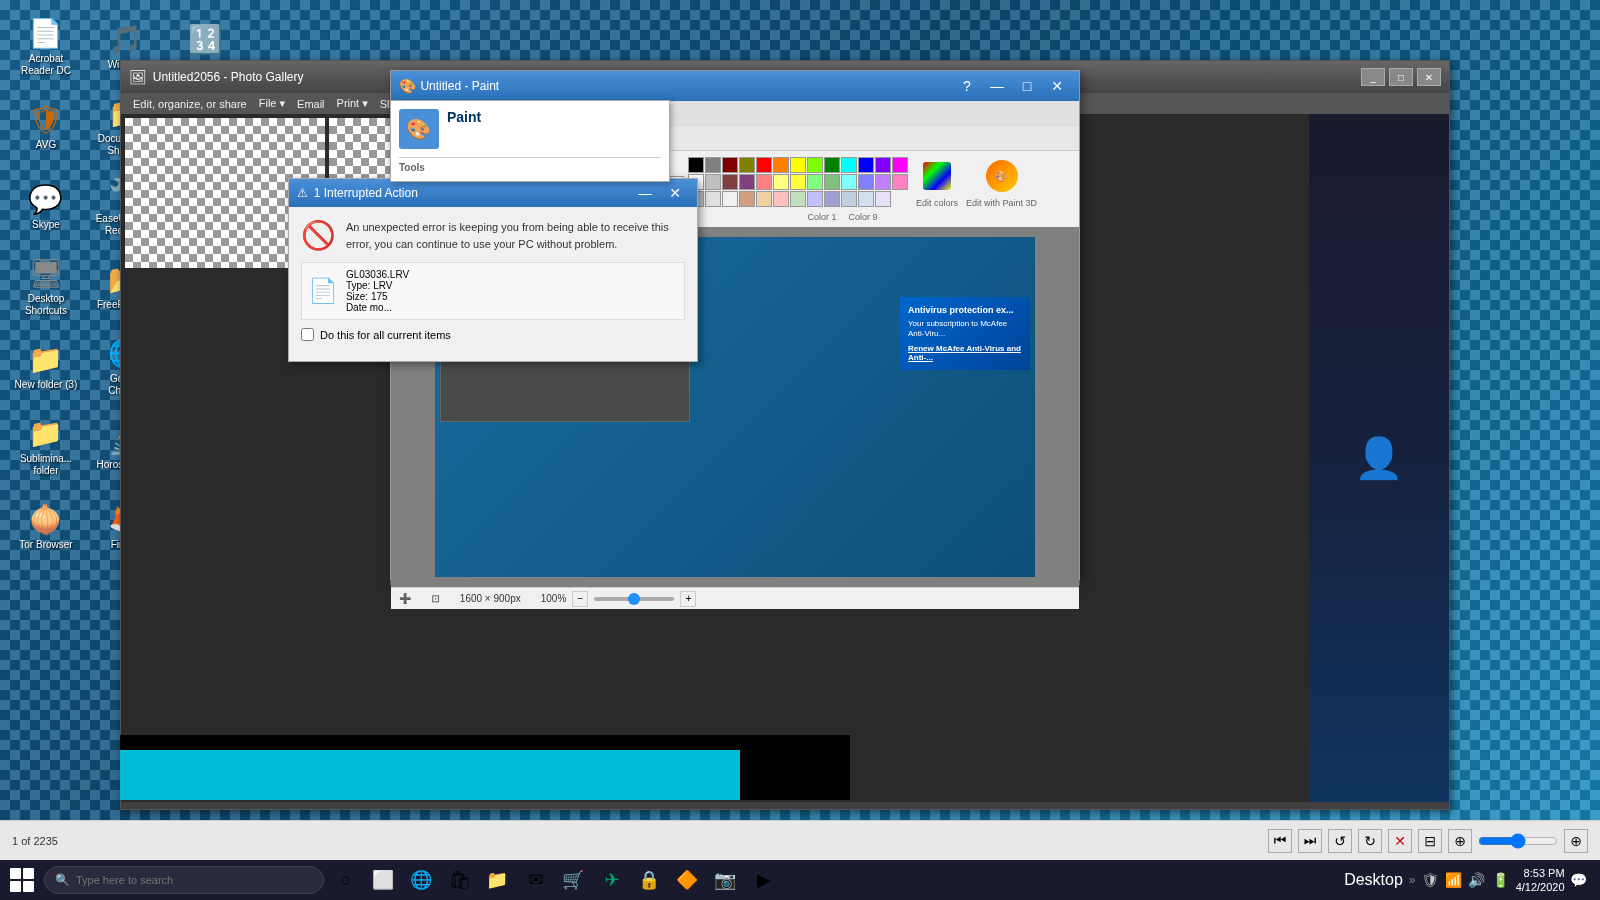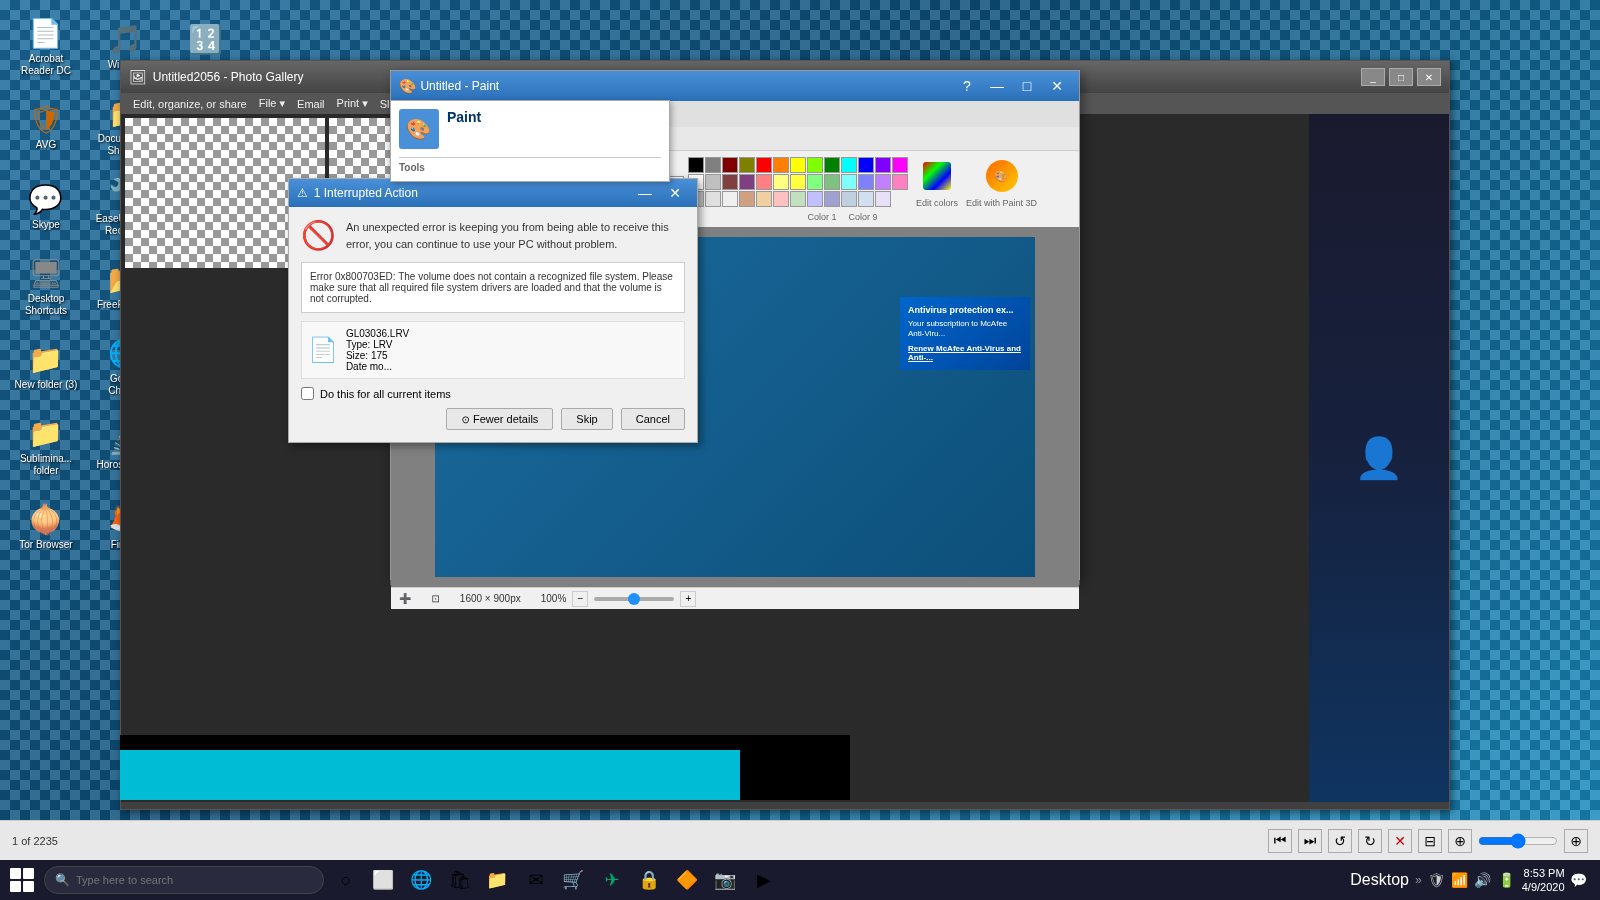--- a/index.html
+++ b/index.html
@@ -919,43 +919,32 @@
       <div style="display:flex;gap:2px;">
         <button class="paint-ctrl-btn">—</button>
         <button class="paint-ctrl-btn">✕</button>
       </div>
     </div>
     <div class="error-dialog-content">
       <div class="error-icon-row">
         <span class="error-icon">🚫</span>
         <div class="error-text">An unexpected error is keeping you from being able to receive this error, you can continue to use your PC without problem.</div>
       </div>
-      <div class="error-detail">
-        <div>Error 0x800703ED: The volume does not contain a recognized file system. Please make sure that all required file system drivers are loaded and that the volume is not corrupted.</div>
-      </div>
       <div style="background:#f8f8f8;border:1px solid #ddd;padding:6px;margin:6px 0;font-size:10px;display:flex;align-items:center;gap:8px;">
         <span style="font-size:24px;color:#888;">📄</span>
         <div>
           <div>GL03036.LRV</div>
           <div>Type: LRV</div>
           <div>Size: 175</div>
           <div>Date mo...</div>
         </div>
       </div>
       <div class="checkbox-row">
         <input type="checkbox" style="">
         <span>Do this for all current items</span>
-      </div>
-      <div class="error-buttons">
-        <button class="err-btn">
-          <span style="font-size:10px;">⊙</span>
-          <span>Fewer details</span>
-        </button>
-        <button class="err-btn">Skip</button>
-        <button class="err-btn">Cancel</button>
       </div>
     </div>
   </div>
 
   <div style="position:absolute;bottom:60px;left:120px;width:730px;height:65px;background:#000;"></div>
   <div style="position:absolute;bottom:60px;left:120px;width:620px;height:50px;background:#00bcd4;"></div>
 
 </div>
 
 <div class="taskbar">
@@ -991,21 +980,21 @@
 
   <div class="taskbar-right">
     <span style="color:#fff;font-size:16px;">Desktop</span>
     <span style="color:#888;font-size:12px;">»</span>
     <span class="sys-icon">🛡</span>
     <span class="sys-icon">📶</span>
     <span class="sys-icon">🔊</span>
     <span class="sys-icon">🔋</span>
     <div class="time-display">
       <div>8:53 PM</div>
-      <div>4/9/2020</div>
+      <div>4/12/2020</div>
     </div>
     <span class="sys-icon">💬</span>
   </div>
 </div>
 
 <div style="position:absolute;bottom:40px;left:0;width:1600px;height:40px;background:#e8e8e8;border-top:1px solid #ccc;display:flex;align-items:center;padding:0 12px;justify-content:space-between;">
   <span style="font-size:11px;color:#333;">1 of 2235</span>
   <div style="display:flex;gap:6px;align-items:center;">
     <button style="background:none;border:1px solid #aaa;width:24px;height:24px;cursor:pointer;font-size:14px;">⏮</button>
     <button style="background:none;border:1px solid #aaa;width:24px;height:24px;cursor:pointer;font-size:14px;">⏭</button>

